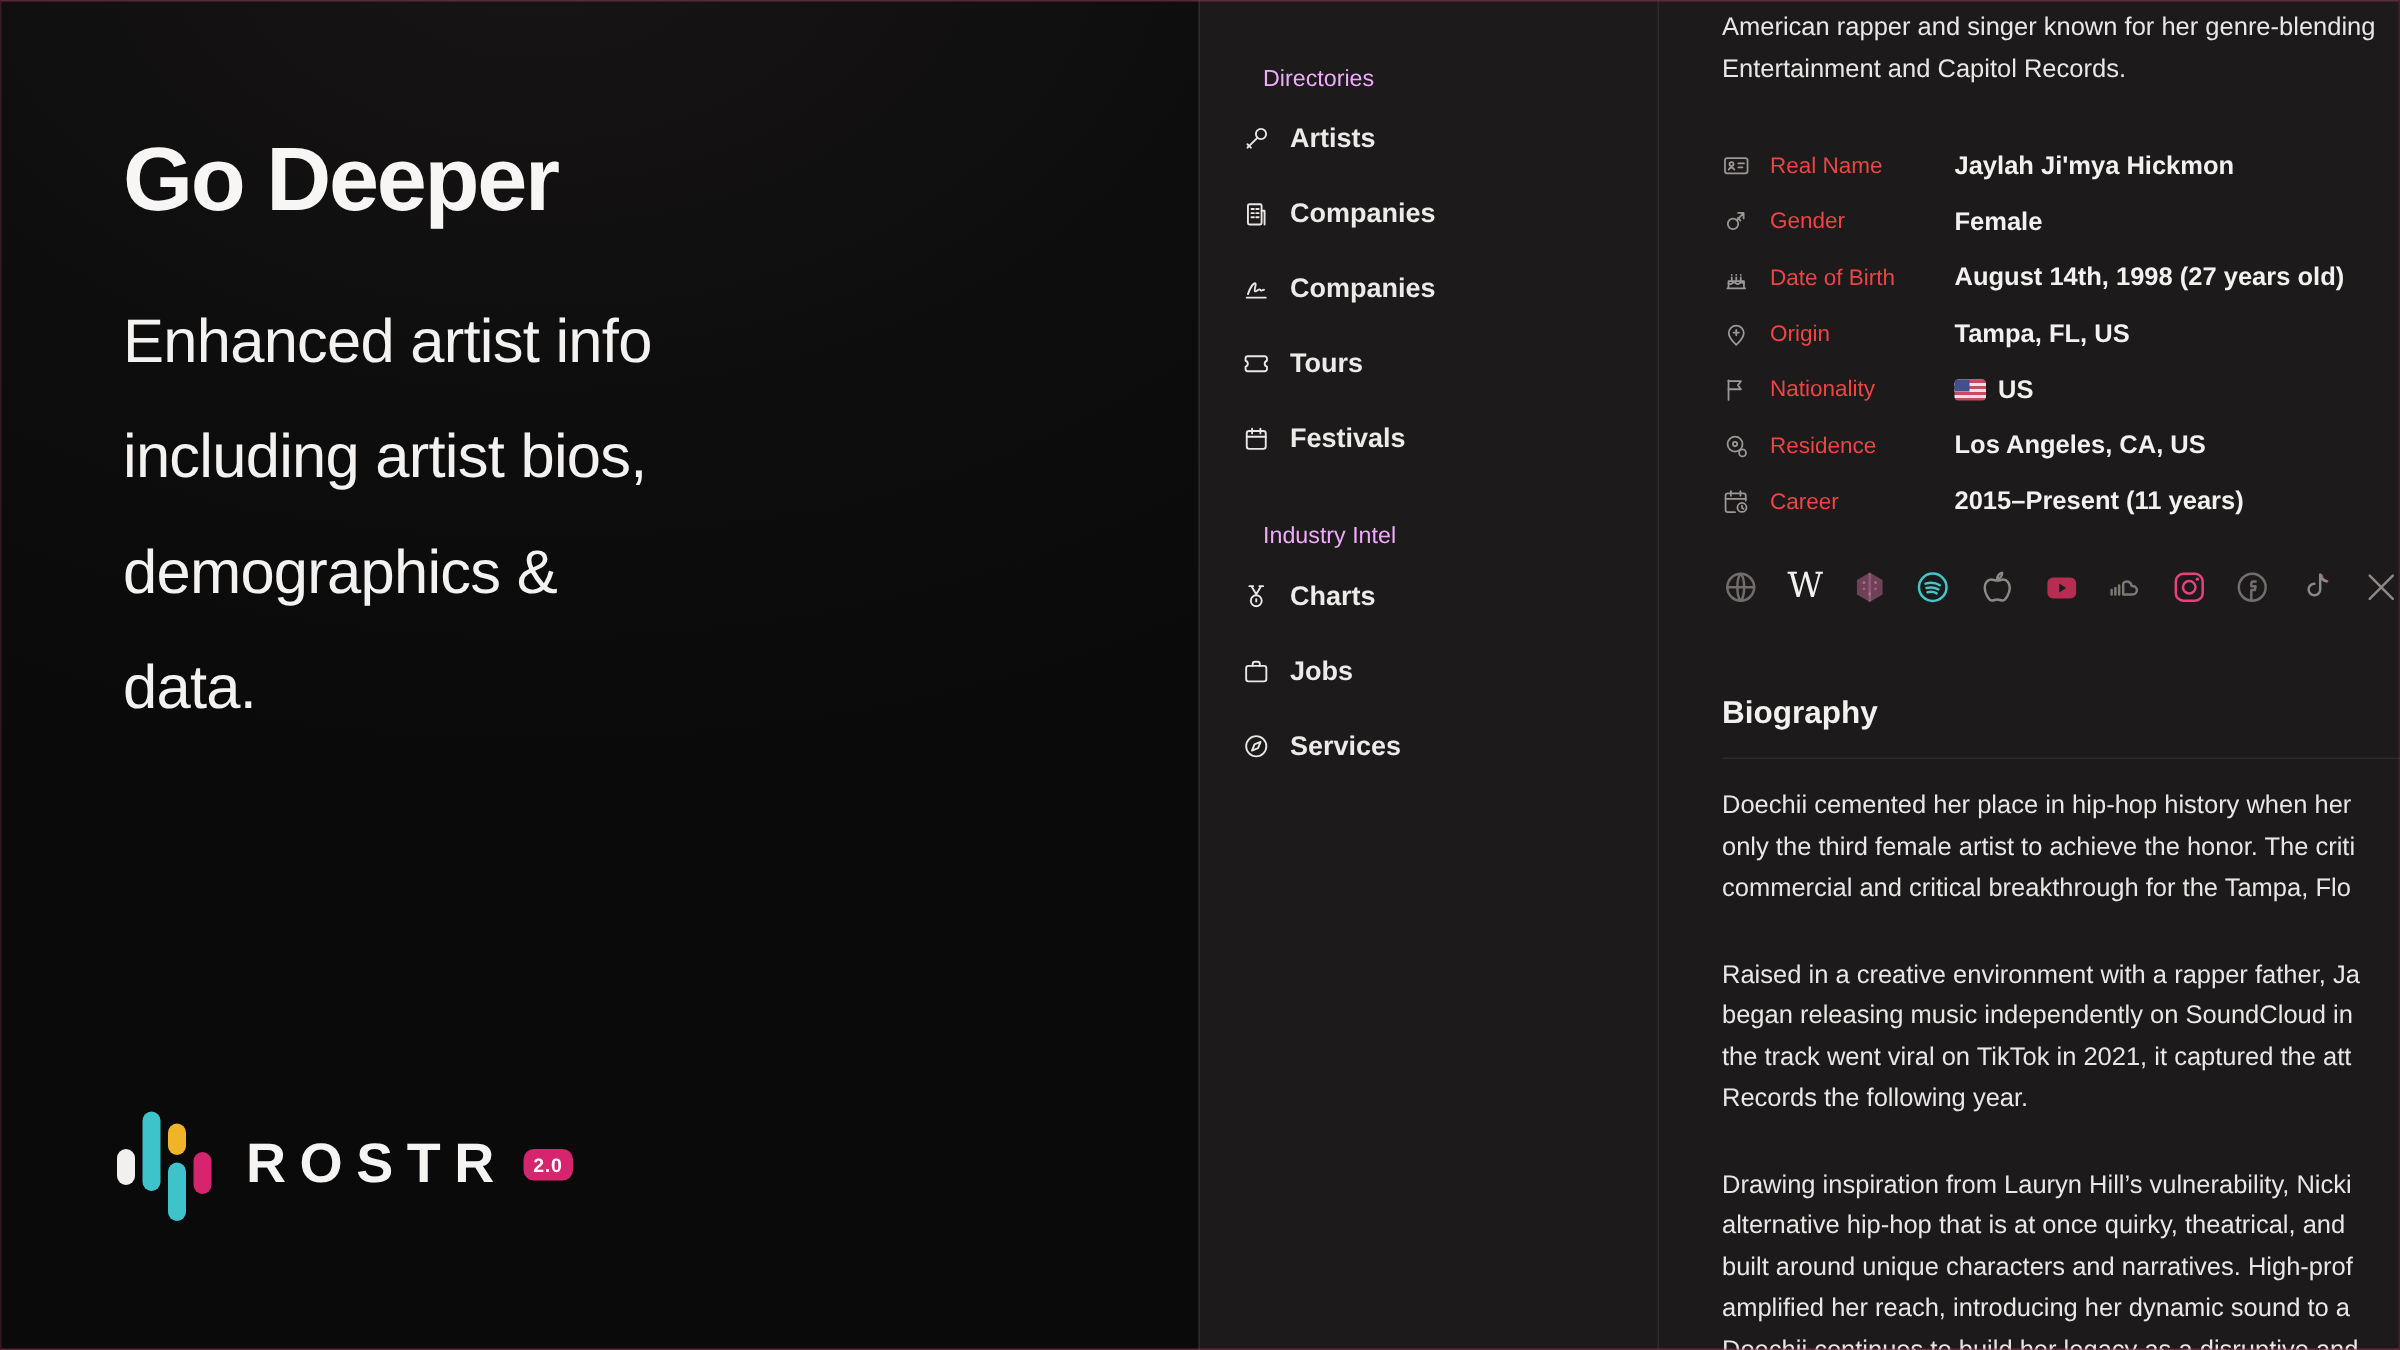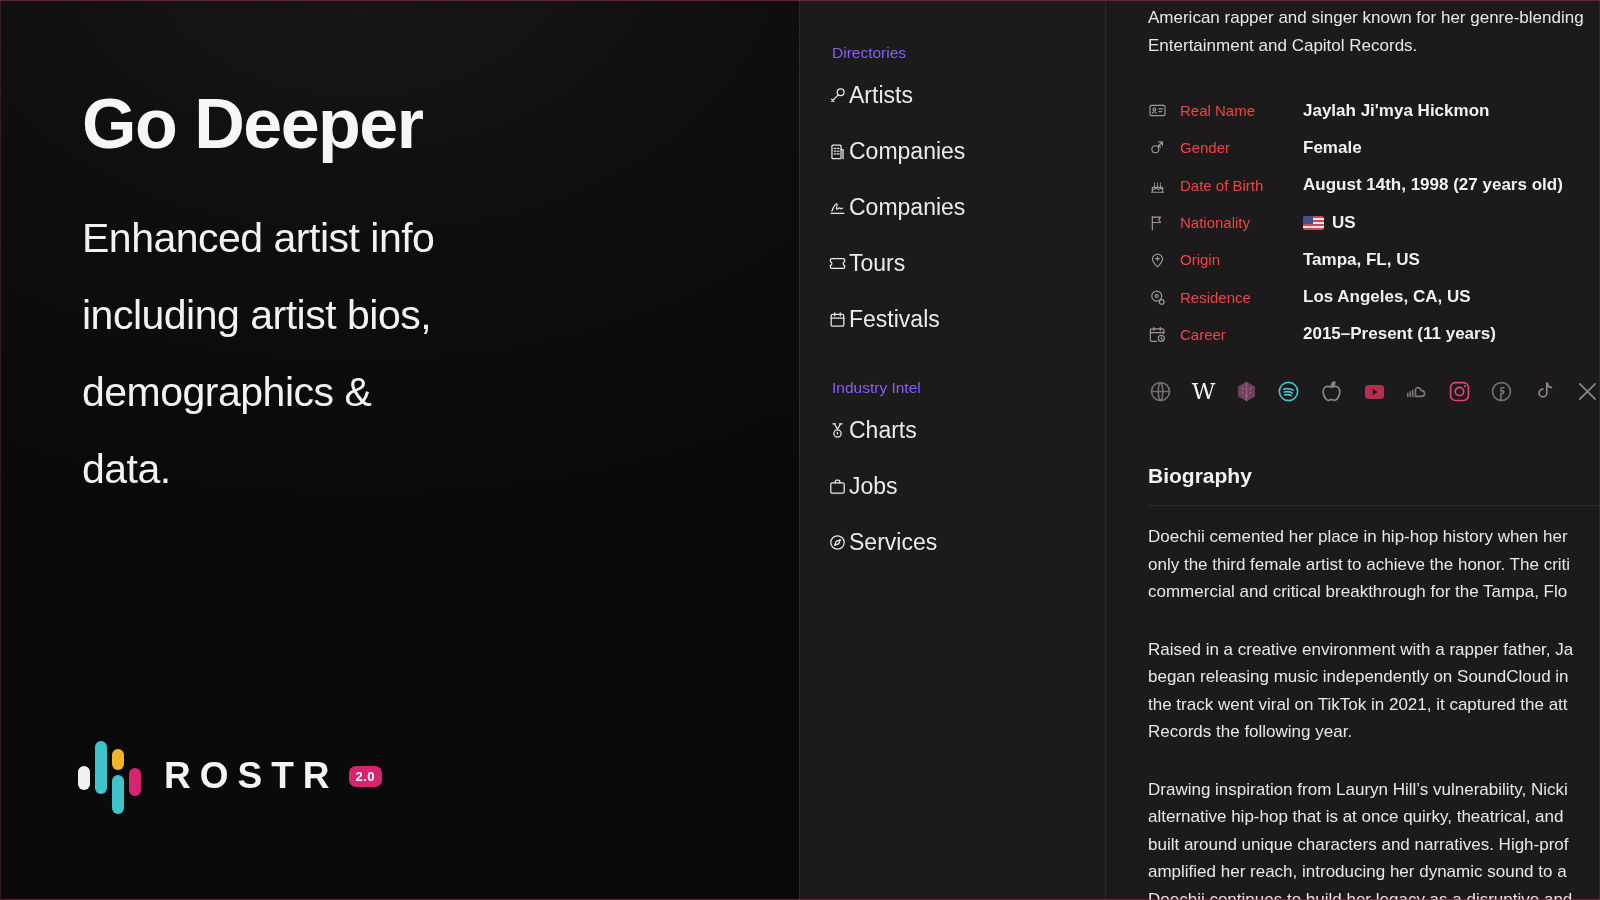--- a/index.html
+++ b/index.html
@@ -13,21 +13,21 @@
   .page{display:flex;width:1600px;height:900px;}
 
   
   .promo{
     width:800px;flex:0 0 800px;box-sizing:border-box;position:relative;
     background:radial-gradient(900px 600px at 45% -5%, #171515 0%, #0e0d0d 55%, #0b0a0a 100%);
     border-right:1px solid #2e2b2b;
     padding:88px 0 0 82px;
   }
   .promo h1{
-    margin:0;font-size:70px;font-weight:700;letter-spacing:-1.5px;
+    margin:0;font-size:60px;font-weight:700;letter-spacing:-1.5px;
     color:#f7f6f5;line-height:1.05;
   }
   .promo .sub{
     margin:38px 0 0 0;font-size:41px;font-weight:400;letter-spacing:-.5px;
     color:#f3f2f1;line-height:77px;white-space:pre-line;
   }
   .brand{position:absolute;left:78px;top:738px;display:flex;align-items:center;}
   .logomark{position:relative;width:64px;height:76px;}
   .pill{position:absolute;width:12px;border-radius:7px;}
   .brand-text{margin-left:22px;font-size:37px;font-weight:700;letter-spacing:9px;color:#f5f4f3;}
@@ -35,25 +35,25 @@
     margin-left:10px;background:#d6246e;color:#fff;font-size:13px;font-weight:700;
     padding:4px 7px;border-radius:7px;letter-spacing:.5px;line-height:1;
   }
 
   
   .sidebar{
     width:306px;flex:0 0 306px;box-sizing:border-box;
     background:#1c1a1a;border-right:1px solid #2d2a2a;
     padding:44px 0 0 28px;
   }
-  .side-section-label{font-size:15.5px;color:#8b5cf6;margin:0 0 20px 4px;}
+  .side-section-label{font-size:15.5px;color:#f0abfc;margin:0 0 20px 14px;}
   .side-section + .side-section{margin-top:46px;}
   .side-item{display:flex;align-items:center;margin-bottom:29px;cursor:pointer;}
   .side-item svg{width:19px;height:19px;flex:0 0 19px;stroke:#eae8e6;fill:none;stroke-width:1.6;stroke-linecap:round;stroke-linejoin:round;}
-  .side-item span{margin-left:2px;font-size:23px;font-weight:400;color:#edebea;}
+  .side-item span{margin-left:13px;font-size:18px;font-weight:700;color:#edebea;}
 
   
   .main{flex:1 1 auto;box-sizing:border-box;overflow:hidden;background:#1c1a1a;padding:4px 0 16px 42px;}
   .intro{margin:0;font-size:17px;line-height:27.5px;color:#e9e7e6;white-space:pre;}
   .fields{margin-top:33px;}
   .field{display:flex;align-items:center;height:37.3px;}
   .field svg{width:19px;height:19px;flex:0 0 19px;stroke:#9b9896;fill:none;stroke-width:1.5;stroke-linecap:round;stroke-linejoin:round;}
   .field .flabel{margin-left:13px;width:123px;flex:0 0 123px;font-size:15px;color:#ef4444;}
   .field .fvalue{font-size:17px;font-weight:600;color:#f3f1f0;display:flex;align-items:center;}
   .flag-us{display:inline-block;width:21px;height:14px;border-radius:2.5px;margin-right:8px;position:relative;overflow:hidden;
@@ -189,36 +189,36 @@
         <svg viewBox="0 0 24 24">
             <path d="M4.5 20.5h15M5.5 20.5v-6h13v6"></path>
             <path d="M5.5 16.2c1 .9 2.1.9 3.1 0s2.1-.9 3.1 0 2.1.9 3.1 0 2.1-.9 3.2 0"></path>
             <path d="M8.2 14v-2.8M12 14v-2.8M15.8 14v-2.8M8.2 9.2v-.1M12 9.2v-.1M15.8 9.2v-.1"></path>
           </svg>
         <span class="flabel">Date of Birth</span>
         <span class="fvalue">August 14th, 1998 (27 years old)</span>
       </div>
       <div class="field">
         <svg viewBox="0 0 24 24">
+            <path d="M12 21.3c-3.9-3.7-6.3-6.9-6.3-9.8a6.3 6.3 0 1 1 12.6 0c0 2.9-2.4 6.1-6.3 9.8z"></path>
+            <path d="M12 8.7v4.6M9.7 11h4.6"></path>
+          </svg>
+        <span class="flabel">Origin</span>
+        <span class="fvalue">Tampa, FL, US</span>
+      </div>
+      <div class="field">
+        <svg viewBox="0 0 24 24">
             <path d="M5.5 21V4.5"></path>
             <path d="M5.5 5.2h10.4l-2.5 3.4 2.5 3.4H5.5"></path>
           </svg>
         <span class="flabel">Nationality</span>
         <span class="fvalue">
           <span class="flag-us"></span>
           <span>US</span>
         </span>
-      </div>
-      <div class="field">
-        <svg viewBox="0 0 24 24">
-            <path d="M12 21.3c-3.9-3.7-6.3-6.9-6.3-9.8a6.3 6.3 0 1 1 12.6 0c0 2.9-2.4 6.1-6.3 9.8z"></path>
-            <path d="M12 8.7v4.6M9.7 11h4.6"></path>
-          </svg>
-        <span class="flabel">Origin</span>
-        <span class="fvalue">Tampa, FL, US</span>
       </div>
       <div class="field">
         <svg viewBox="0 0 24 24">
             <circle cx="11" cy="10.2" r="6.3"></circle>
             <circle cx="11" cy="10.2" r="1.8"></circle>
             <circle cx="17.3" cy="17.6" r="2.9"></circle>
           </svg>
         <span class="flabel">Residence</span>
         <span class="fvalue">Los Angeles, CA, US</span>
       </div>

